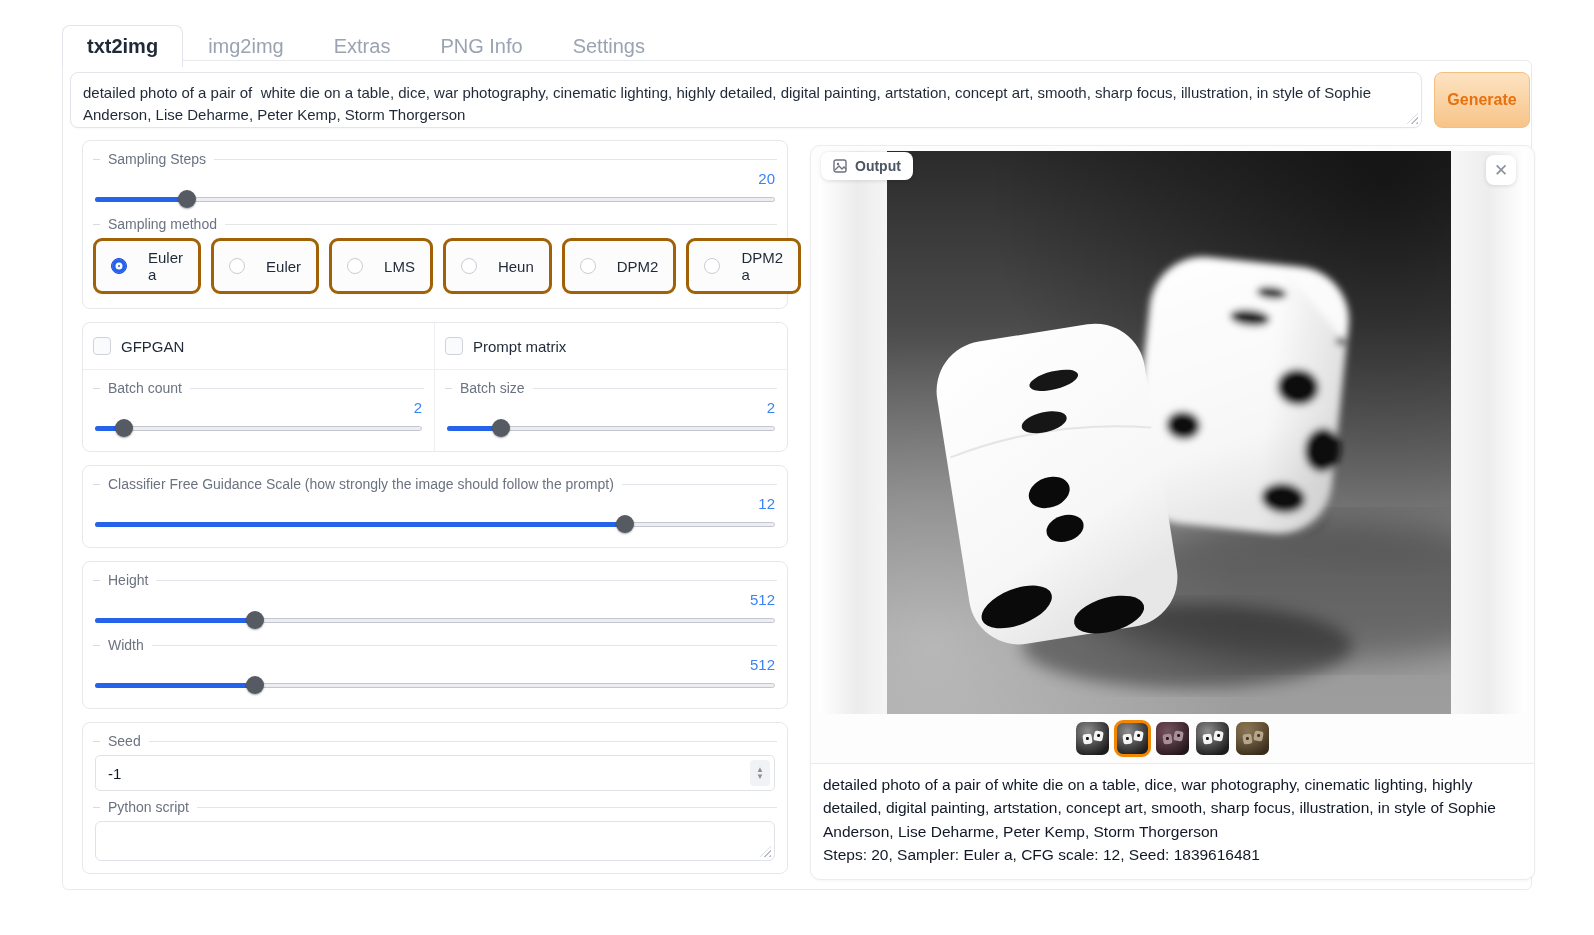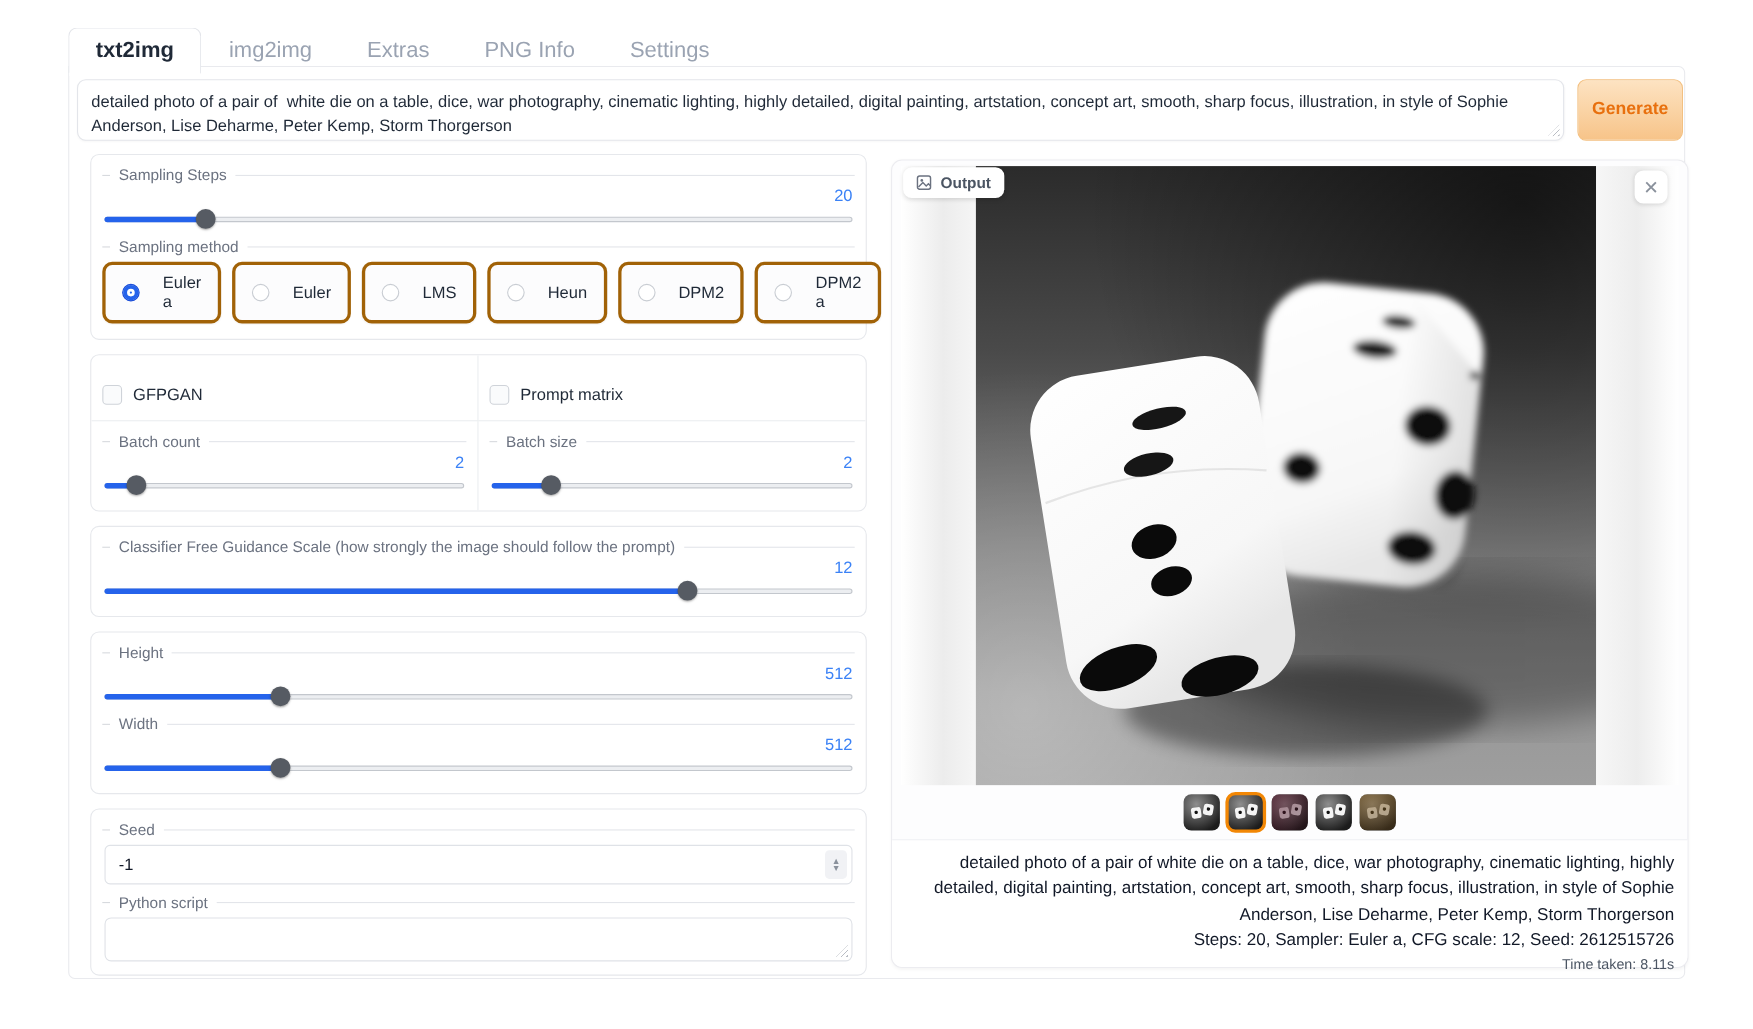--- a/index.html
+++ b/index.html
@@ -37,30 +37,30 @@
   .radio-row { display:flex; gap:10px; margin:4px 0 6px 0; }
   .chip { display:flex; align-items:center; gap:21px; padding:8px 15px; border:3px solid #a16207; border-radius:9px; background:#fcfcfd; font-size:15px; color:#1f2937; cursor:pointer; box-shadow:0 1px 1px rgba(0,0,0,.03); }
   .rdot { width:16px; height:16px; border-radius:50%; border:1px solid #c9cdd3; background:#fff; flex:none; }
   .chip.checked .rdot { background:#2563eb; border-color:#1d4fd8; box-shadow:inset 0 0 0 3.5px #2563eb, inset 0 0 0 6px #fff; }
 
   .grid2 { display:grid; grid-template-columns:1fr 1fr; border:1px solid #e6e8ec; border-radius:8px; background:#fff; margin-bottom:13px; overflow:hidden; }
   .cell { padding:8px 10px; }
   .cell.cb { padding:14px 10px; }
   .cell.br { border-right:1px solid #eceef1; }
   .cell.bb { border-bottom:1px solid #eceef1; }
-  .cb-row { display:flex; align-items:center; gap:10px; font-size:15px; color:#1f2937; cursor:pointer;margin-top:13px; }
+  .cb-row { display:flex; align-items:center; gap:10px; font-size:15px; color:#1f2937; cursor:pointer; }
   .cbox { width:18px; height:18px; border:1px solid #cfd3d9; border-radius:4px; background:#fafbfc; flex:none; }
 
   .seed-input { position:relative; margin:4px 2px 6px 2px; }
   .seed-input input { width:100%; height:36px; border:1px solid #dfe2e7; border-radius:5px; font-size:15px; color:#111827; padding:0 30px 0 12px; font-family:"Liberation Sans",sans-serif; outline:none; }
   .spinner { position:absolute; right:5px; top:5px; bottom:5px; width:20px; background:#f1f2f5; border-radius:4px; display:flex; flex-direction:column; align-items:center; justify-content:center; color:#8a919c; font-size:8px; line-height:7px; cursor:pointer; }
   .script-box { position:relative; margin:4px 2px 4px 2px; height:40px; border:1px solid #dfe2e7; border-radius:6px; background:#fff; }
 
   
-  .output-panel { position:absolute; left:810px; top:145px; width:725px; height:735px; border:1px solid #ececf0; border-radius:10px; background:#fdfdfe; box-shadow:0 1px 3px rgba(0,0,0,.04);text-align:right; }
+  .output-panel { position:absolute; left:810px; top:145px; width:725px; height:735px; border:1px solid #ececf0; border-radius:10px; background:#fdfdfe; box-shadow:0 1px 3px rgba(0,0,0,.04); }
   .stage { position:absolute; left:8px; top:5px; right:8px; height:563px; overflow:hidden; }
   .side-strip { position:absolute; top:0; bottom:0; width:70px; }
   .side-strip.l { left:0; background:linear-gradient(to right,#ffffff,#ececec 55%,#f6f6f6); }
   .side-strip.r { right:0; width:76px; background:linear-gradient(to left,#ffffff,#ededed 50%,#f7f7f7); }
   .img-wrap { position:absolute; left:68px; top:0; width:564px; height:563px; }
   .img-wrap svg { display:block; width:100%; height:100%; }
   .out-chip { position:absolute; left:10px; top:6px; display:flex; align-items:center; gap:8px; background:#fff; border-radius:8px; padding:6px 12px; box-shadow:0 1px 4px rgba(0,0,0,.12); color:#4b5563; font-size:14px; font-weight:700; z-index:2; }
   .close-btn { position:absolute; right:18px; top:9px; width:30px; height:30px; background:#fff; border-radius:8px; box-shadow:0 1px 4px rgba(0,0,0,.12); display:flex; align-items:center; justify-content:center; color:#8a919c; font-size:17px; cursor:pointer; z-index:2; }
 
   .thumbs { position:absolute; left:0; right:0; top:576px; display:flex; justify-content:center; gap:7px; }
@@ -326,17 +326,16 @@
         </div>
         <div class="thumb">
           <span class="md a"></span>
           <span class="md b"></span>
           <div class="tint" style="background: linear-gradient(160deg, rgba(150, 110, 45, 0.55), rgba(80, 55, 20, 0.45));"></div>
         </div>
       </div>
 
     <div class="caption">
       <div class="main">detailed photo of a pair of white die on a table, dice, war photography, cinematic lighting, highly detailed, digital painting, artstation, concept art, smooth, sharp focus, illustration, in style of Sophie Anderson, Lise Deharme, Peter Kemp, Storm Thorgerson</div>
-      <div class="main">Steps: 20, Sampler: Euler a, CFG scale: 12, Seed: 2612515726</div>
-      <div class="time">Time taken: 8.11s</div>
+      <div class="main">Steps: 20, Sampler: Euler a, CFG scale: 12, Seed: 1839616481</div>
     </div>
   </div>
 </div>
 
 </body></html>

